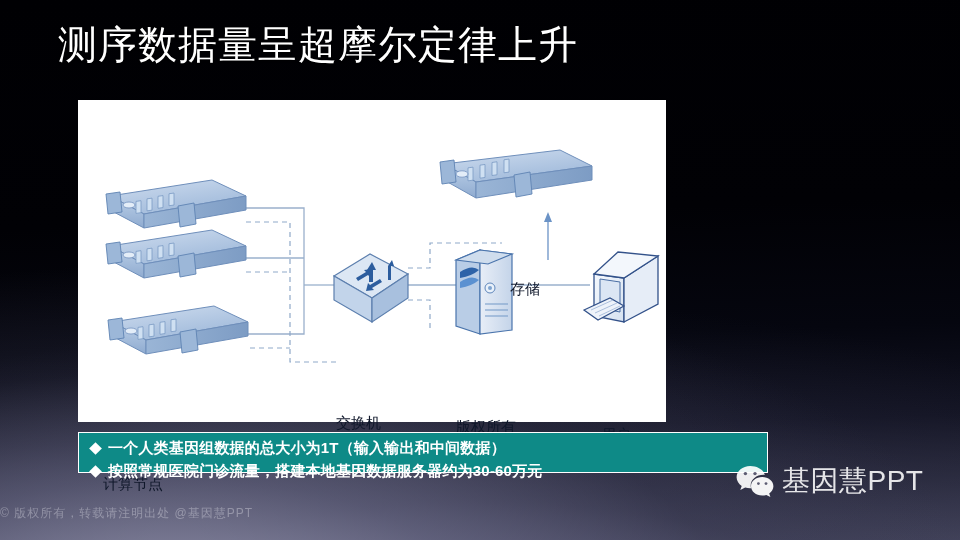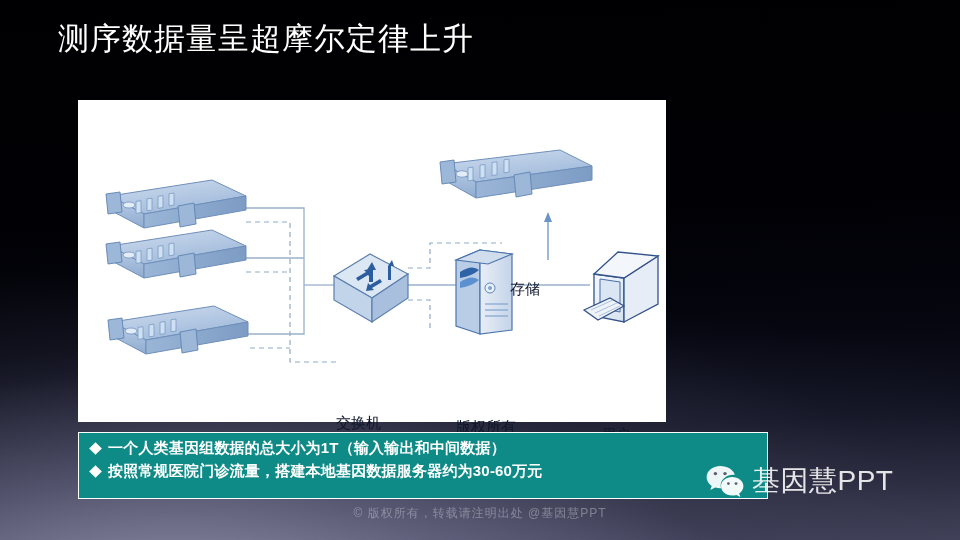--- a/index.html
+++ b/index.html
@@ -17,21 +17,21 @@
       radial-gradient(ellipse 120% 90% at 18% 112%, rgba(150,150,175,0.95) 0%, rgba(120,120,150,0.55) 26%, rgba(70,70,95,0.25) 48%, rgba(0,0,0,0) 70%),
       radial-gradient(ellipse 150% 120% at 50% 135%, rgba(110,110,140,0.85) 0%, rgba(55,55,80,0.4) 35%, rgba(0,0,0,0) 66%),
       linear-gradient(178deg, #000003 0%, #010105 40%, #05060f 62%, #121322 78%, #2a2b3e 90%, #44455c 100%);
   }
 
   
   .title {
     position: absolute;
     left: 58px;
     top: 18px;
-    font-size: 31px;
+    font-size: 39px;
     color: #ffffff;
     letter-spacing: 1px;
     font-weight: 400;
     white-space: nowrap;
     text-shadow: 0 1px 2px rgba(0,0,0,0.7);
   }
 
   
   .panel {
     position: absolute;
@@ -57,21 +57,21 @@
   .lbl-mgmt    { left: 378px; top: 318px; }
   .lbl-user    { left: 524px; top: 326px; font-size: 14px; }
   .lbl-compute { left: 25px;  top: 375px; }
 
   
   .callout {
     position: absolute;
     left: 78px;
     top: 432px;
     width: 690px;
-    height: 67px;
+    height: 41px;
     background: #0e8a87;
     border: 1px solid #ffffff;
     box-sizing: border-box;
     padding: 4px 0 0 10px;
   }
   .bullet-row {
     display: flex;
     align-items: center;
     height: 23px;
     color: #ffffff;
@@ -89,30 +89,30 @@
     margin: 0 8px 0 2px;
     flex: none;
   }
 
   
   .footer {
     position: absolute;
     left: 0;
     top: 505px;
     width: 960px;
-    text-align: center;
+    text-align: left;
     font-size: 12px;
     color: rgba(215,215,225,0.42);
     letter-spacing: 1px;
   }
 
   
   .watermark {
     position: absolute;
-    left: 705px;
+    left: 735px;
     top: 462px;
     display: flex;
     align-items: center;
     gap: 7px;
   }
   .wechat-icon { width: 40px; height: 34px; position: relative; flex: none; }
   .brand-text {
     font-size: 28px;
     color: rgba(255,255,255,0.88);
     letter-spacing: 0.5px;

